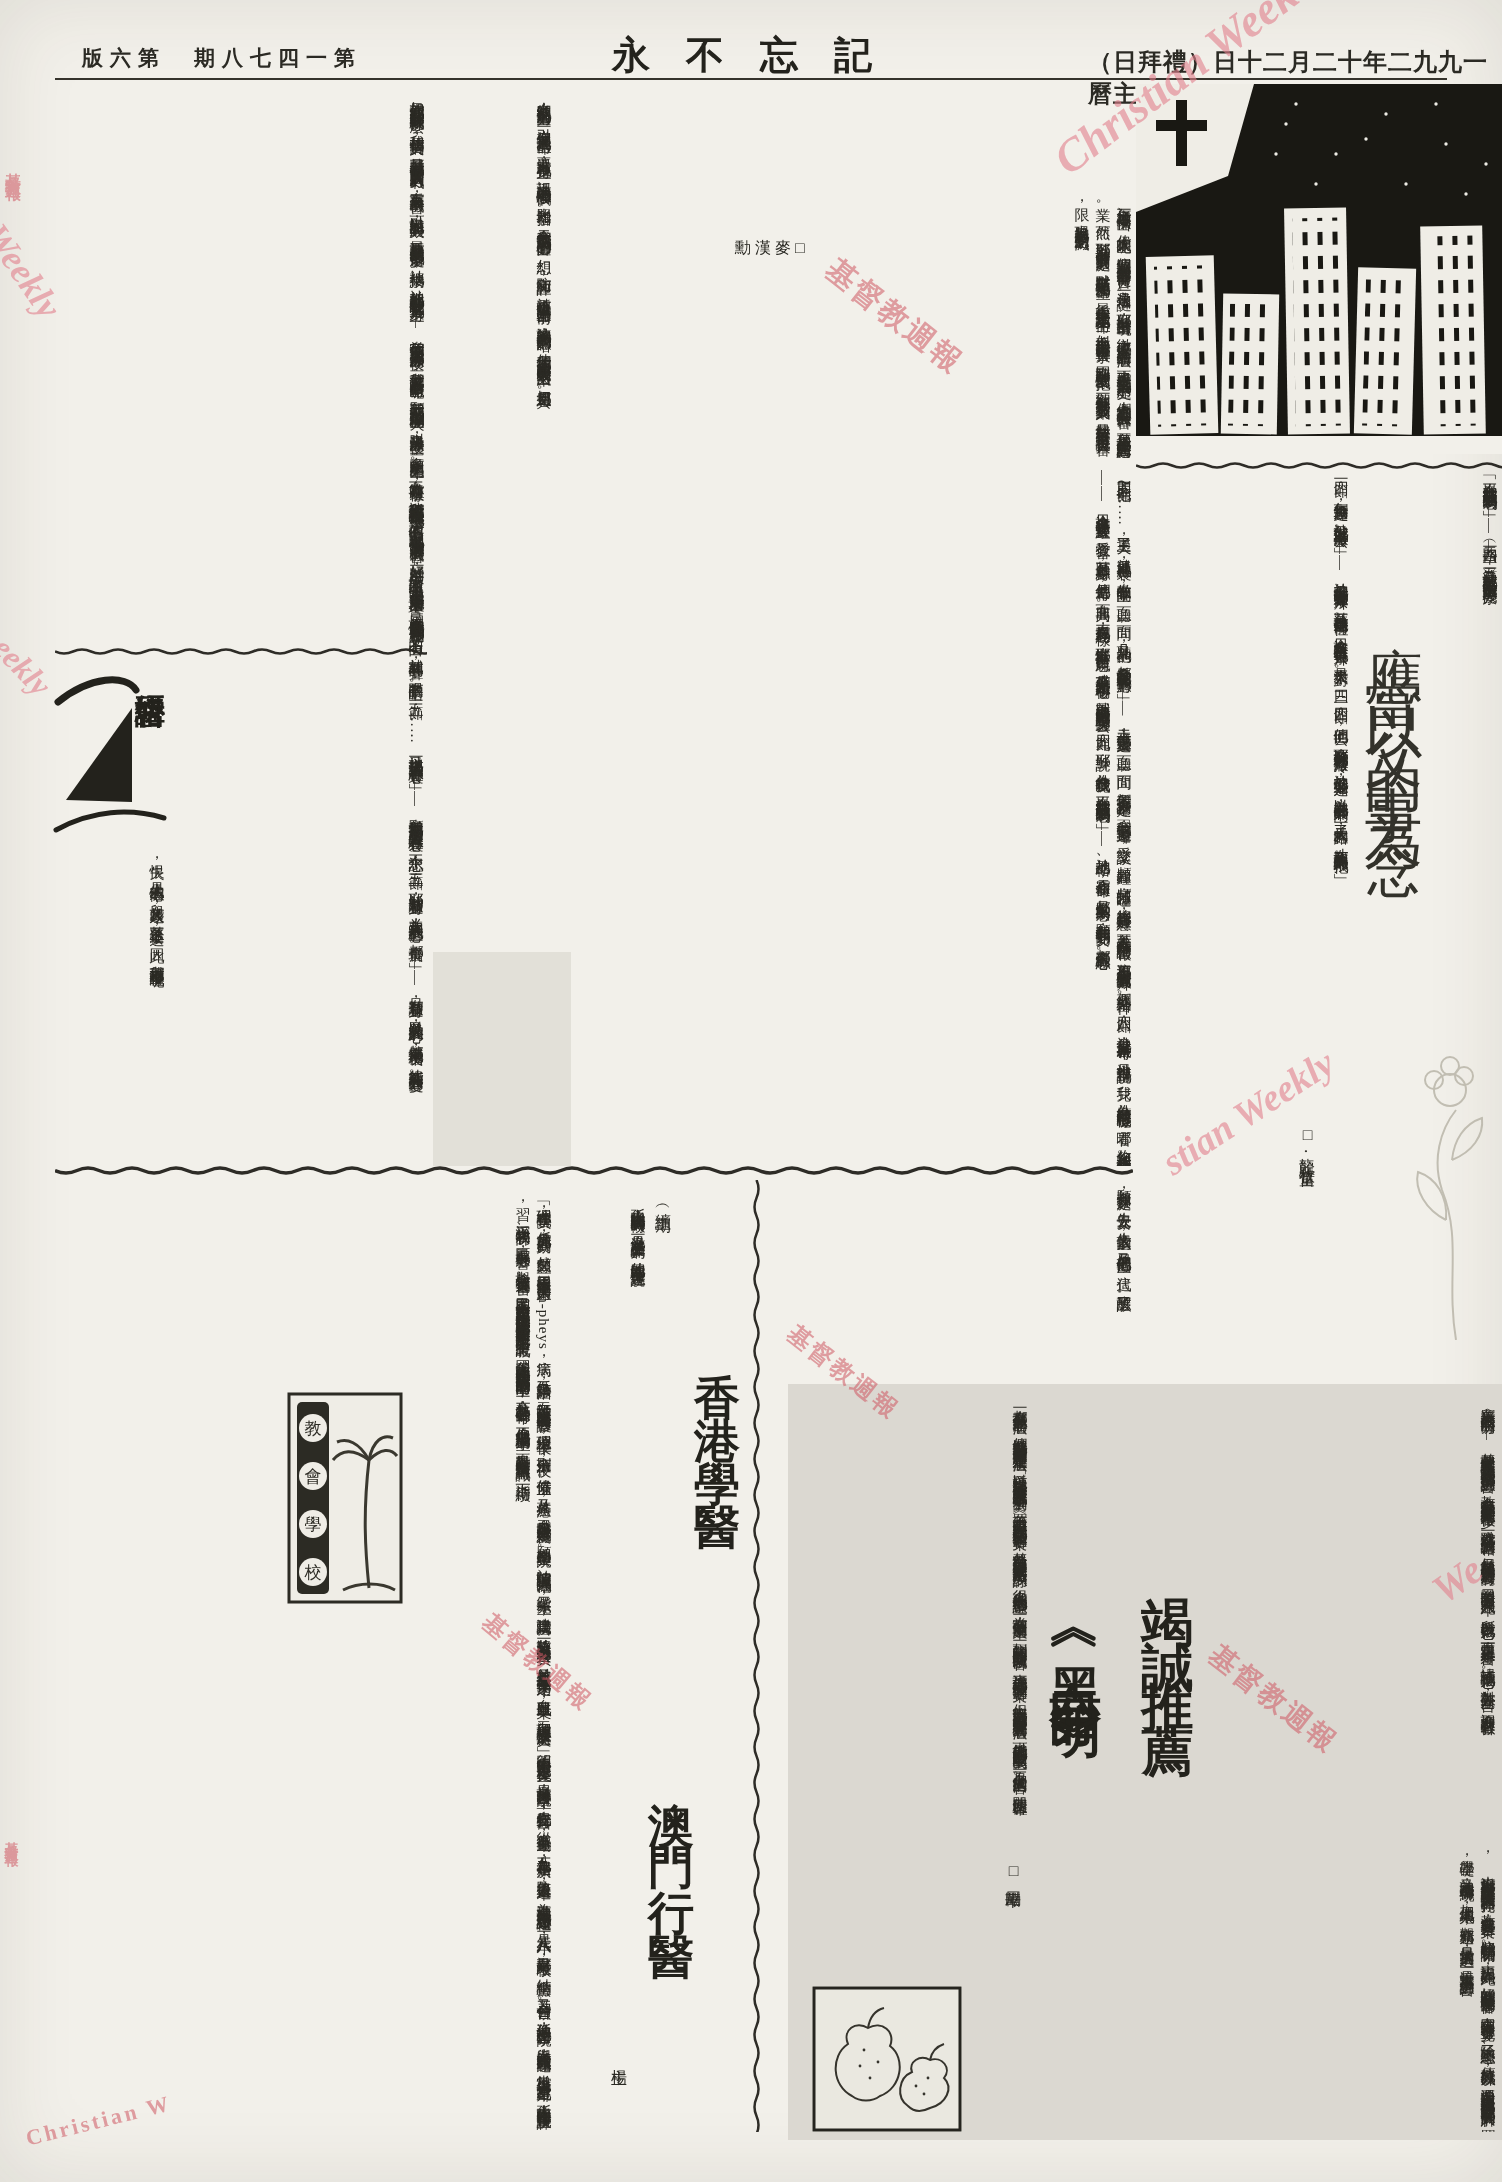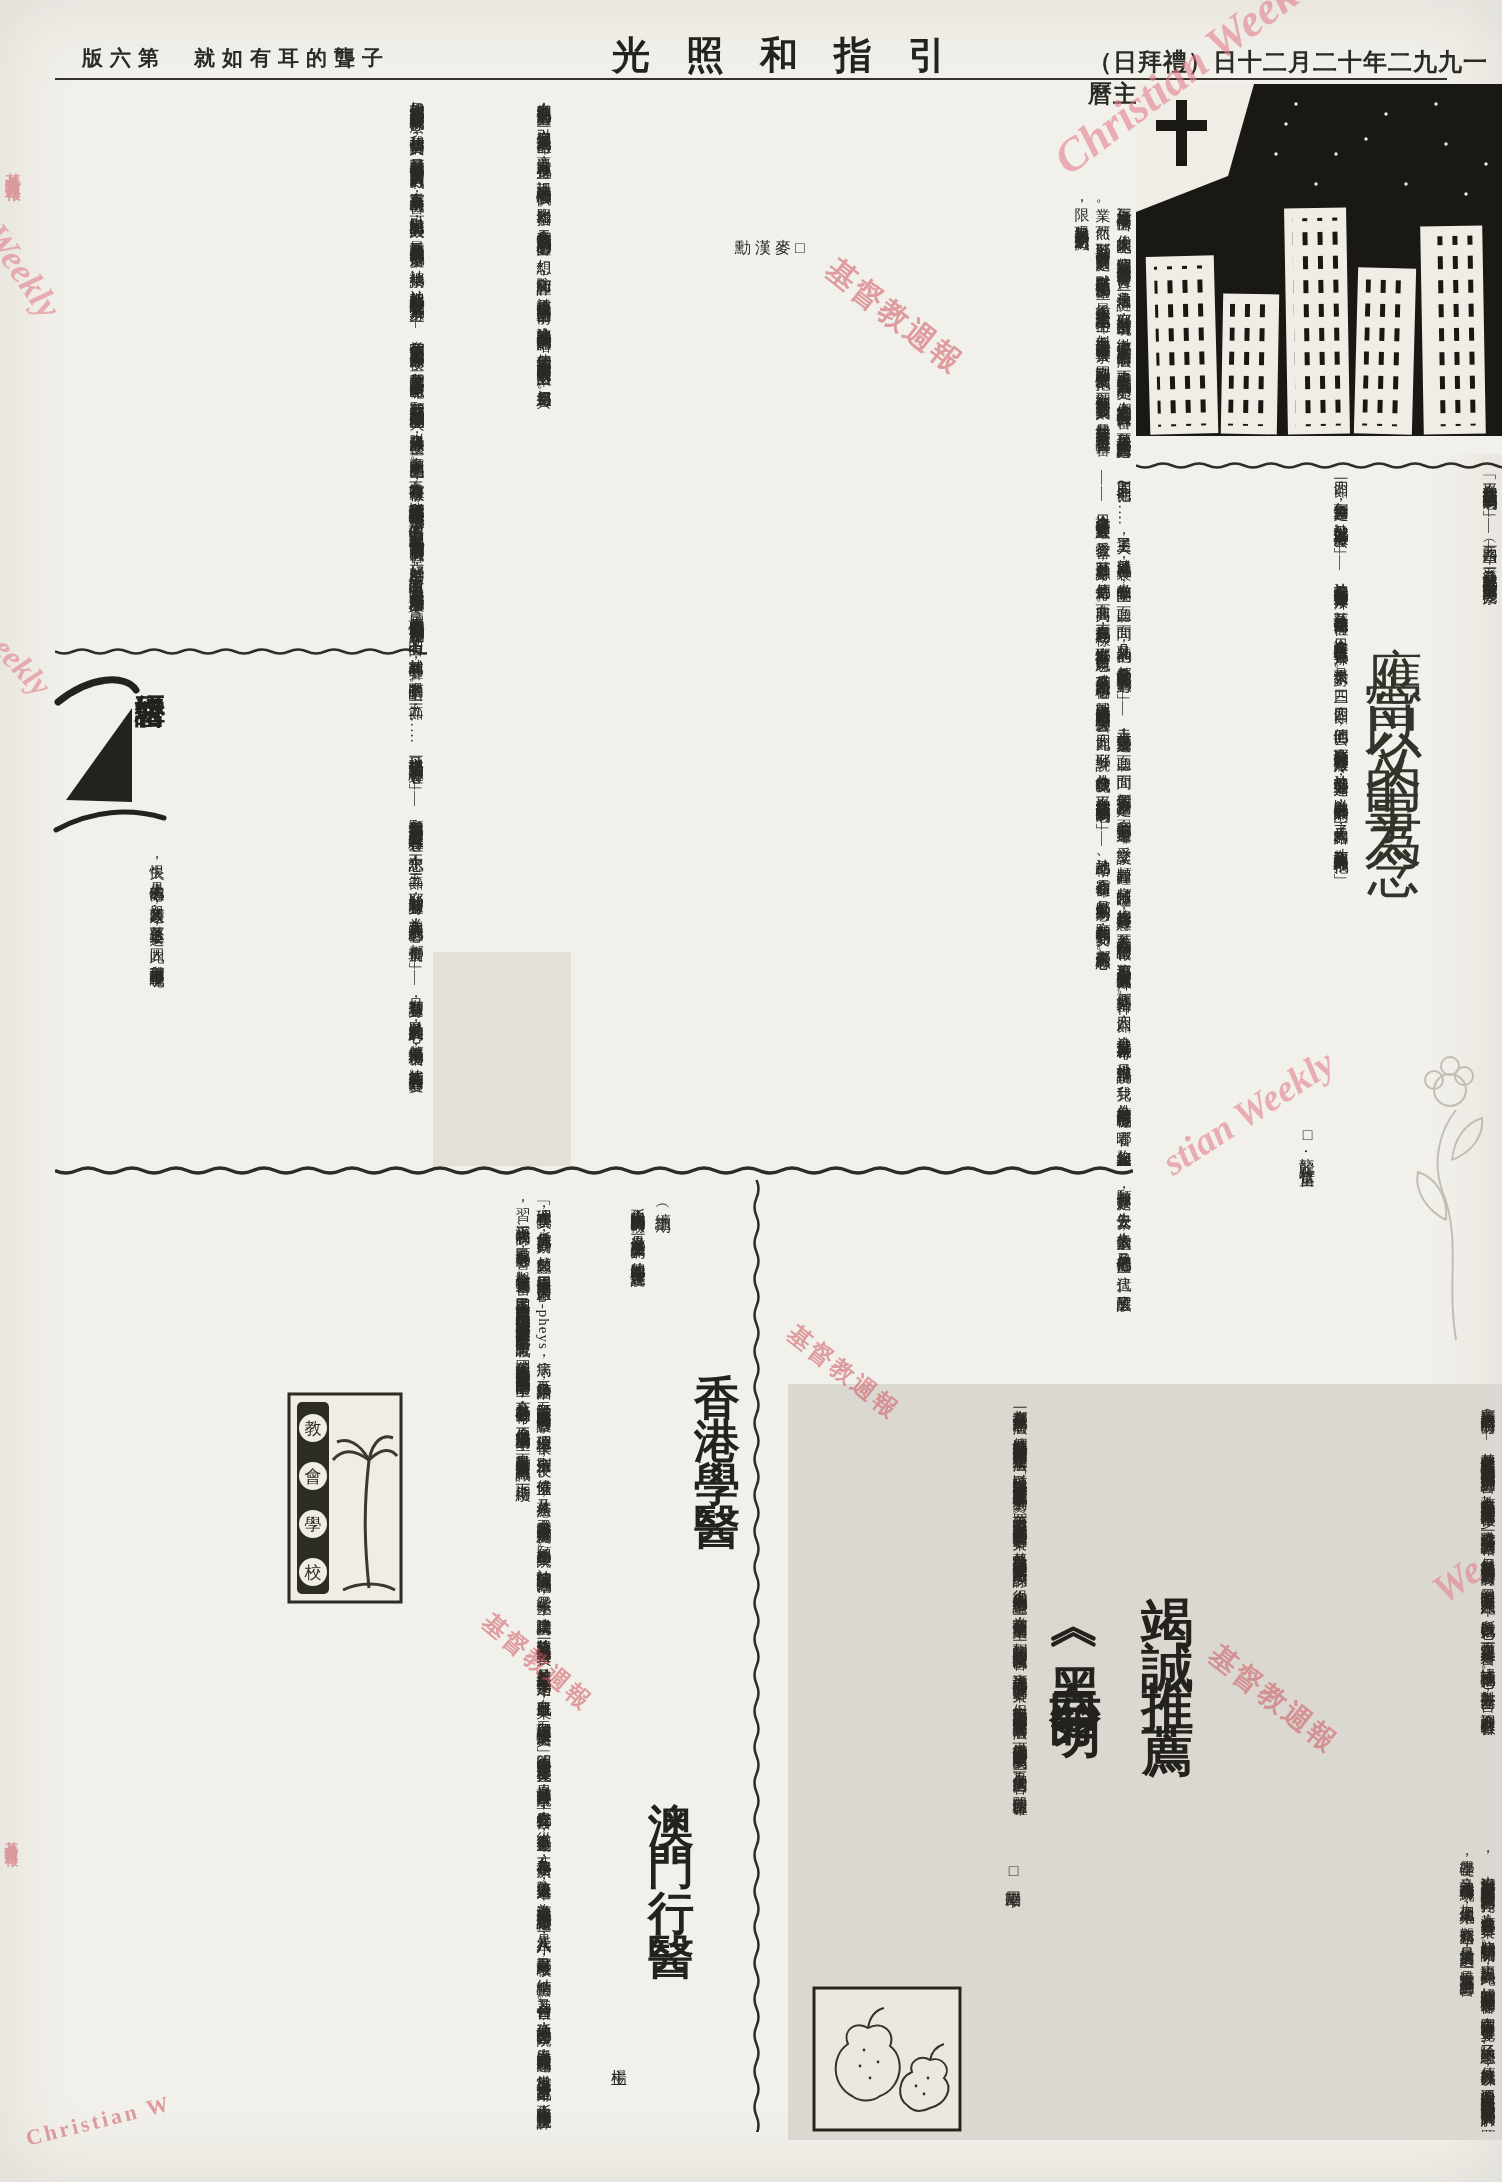--- a/index.html
+++ b/index.html
@@ -72,22 +72,22 @@
   .wm10{left:24px;top:2108px;font-size:22px;transform:rotate(-14deg);}
   .wm11{left:2px;top:1830px;font-size:14px;writing-mode:vertical-rl;}
   .wm12{left:2px;top:160px;font-size:16px;writing-mode:vertical-rl;}
   .bleed{background:#cfccc3;opacity:.45;}
 </style>
 </head>
 <body>
 
 <div class="page">
 
-  <div class="abs edition">版六第　就如有耳的聾子</div>
-  <div class="abs masthead">光照和指引</div>
+  <div class="abs edition">版六第　期八七四一第</div>
+  <div class="abs masthead">永不忘記</div>
   <div class="abs date">（日拜禮）日十二月二十年二九九一曆主</div>
   <div class="abs rule header-rule"></div>
 
   <div class="abs star-byline">勳漢麥□</div>
   <div class="abs v body-text star-opening">怎樣才算是一個傑出、偉大的人生呢？這個問題對於大部份的基督徒而言，永遠是一個謎。但耶穌基督的出現，徹底改變了世人對生命的看法，更改寫了我們這羣平凡人的歷史。人們總愛轟轟烈烈大幹一番，甚至把畢生的夢想託付給同道」，盼成千秋大業。然而，耶穌卻出身於一個貧窮的家庭，默默無聲地走完短暫的一生，最後在十字架上顯然地結束了生命，似乎未曾把握時機幹一番大事；同時那神聖慈愛的懷抱，卻歡迎每一個勞苦和被棄的人。昔日勞苦大眾曾努力嘗試去「偉大」一番，可是礙於人性的輭弱所限，出現的只是千秋夢想的幻滅。</div>
   <div class="abs v body-text star-middle">上帝卻以祂那超凡的力量，引導一個個普通平凡的生命，要活出來就在祂身上，活現上帝的恩慈和憐憫、光照和指引。今天我們也能夠坦承內心的虛飾、幻想、防衛和誣詐，被這種生命吸引來到上帝面前，讓祂的光照亮我們的黑暗，使我們的生命原原本本的美麗和吸引活出來。一切都是恩典。</div>
   <div class="abs v body-text star-left">如果你們問基督耶穌的愛帶給我們什麼？我相信最寶貴的，就是叫我們有做一個眞眞實實的人的勇氣，有重新再來的機會，可以坦誠的面對失敗，最重要的就是我們已被祂所愛、被祂接納，祂並把祂的心願付託在我們這羣平凡人身上——當我們仰望天上繁星滿佈漆黑的夜空，我們又豈可輕看自己的生命呢？願我們都活出那一點燦爛極的星火，叫身邊漆黑的夜空，多一兩顆明亮的星星。亦唯有這樣，我們才可以毫無畏懼地去生活，認眞地把握每一個上帝所賜可貴的機會，好好的活每一天，盡把生命的光輝活現出來，因這是祂為我們完成的肯定和接納。</div>
 
   <div class="abs illus">
     <svg width="366" height="370" viewBox="0 0 366 370">

